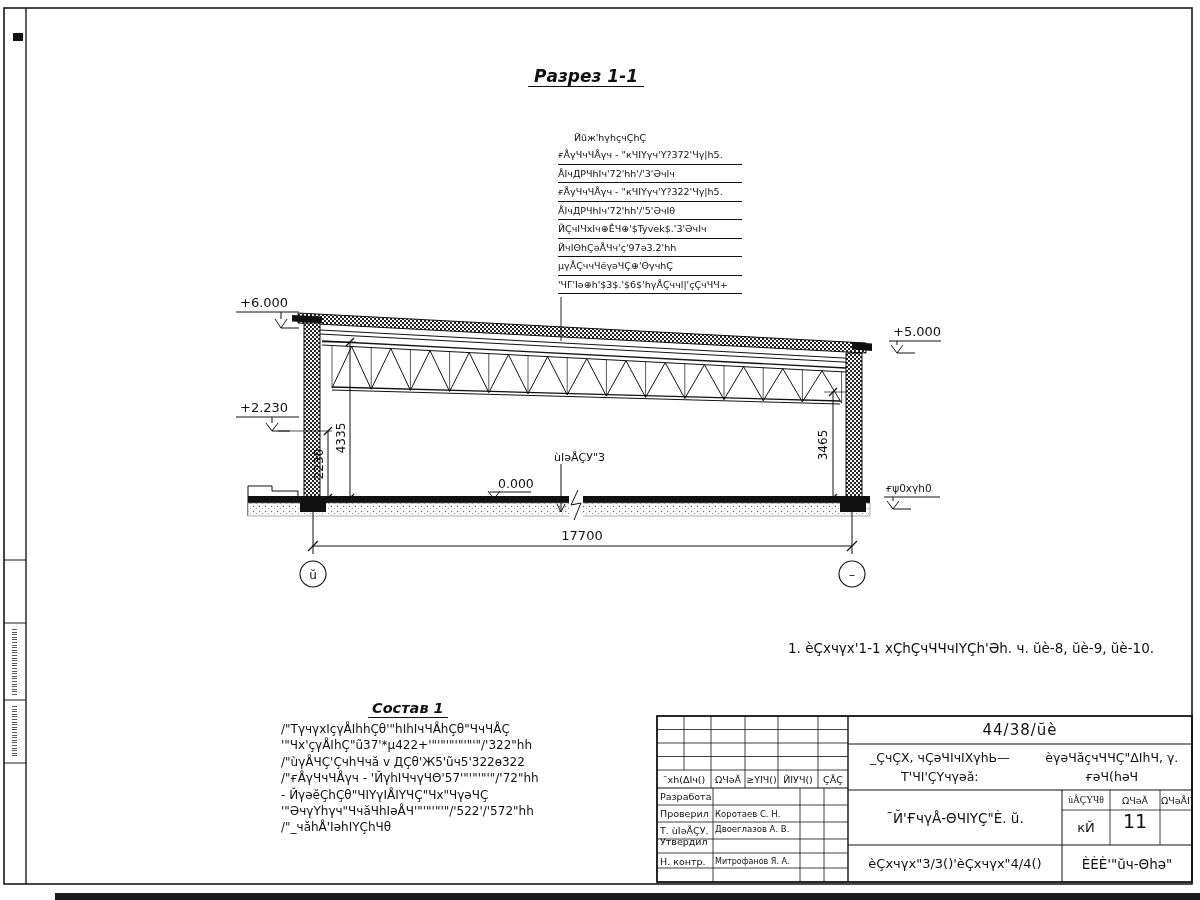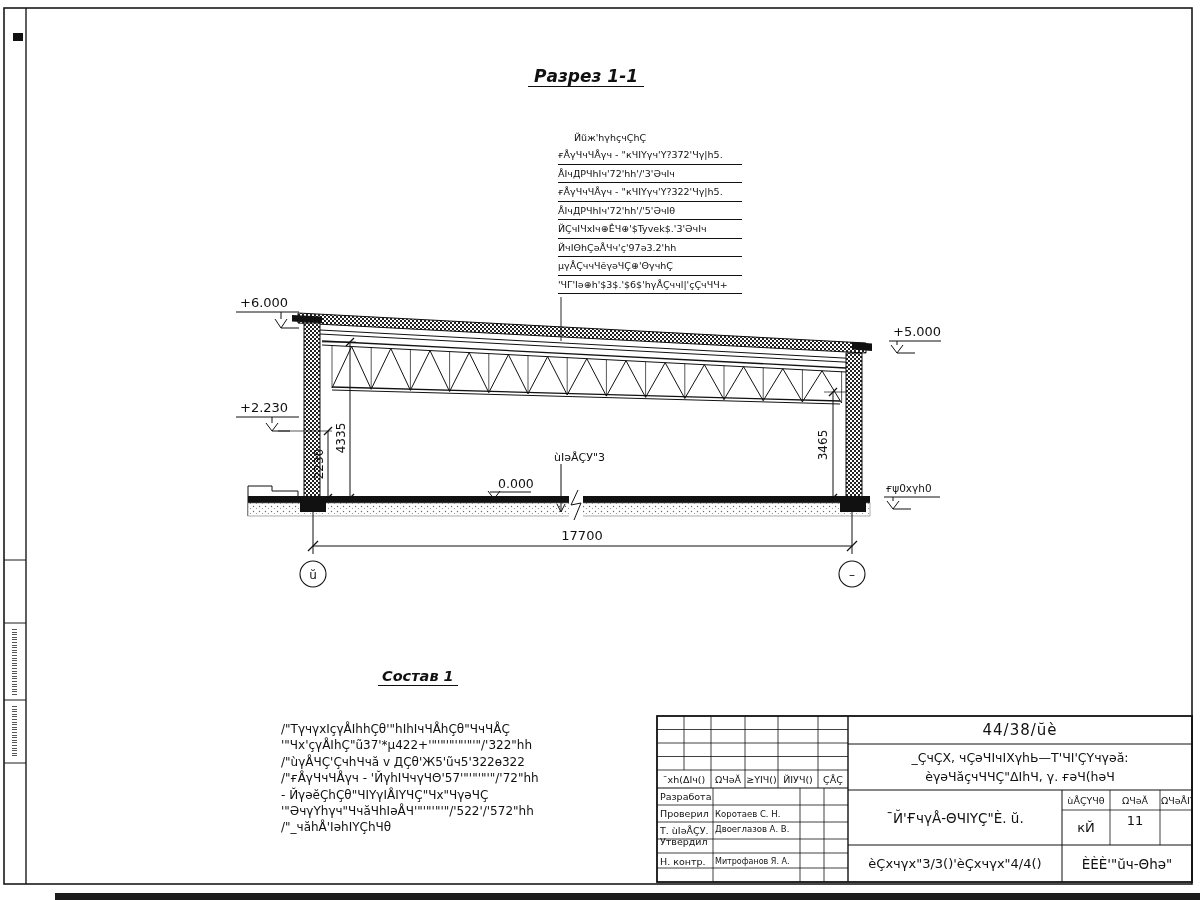--- a/index.html
+++ b/index.html
@@ -7,22 +7,22 @@
         font-family:"DejaVu Sans",sans-serif;color:#111;}
   svg text{font-family:"DejaVu Sans",sans-serif;fill:#111;}
   .abs{position:absolute;}
   .drawing-title{left:528px;top:66px;font-size:17px;font-style:italic;font-weight:bold;
      border-bottom:1.6px solid #111;padding:0 6px 0 6px;}
   .callout{left:558px;top:129px;width:184px;font-size:9.5px;line-height:17px;white-space:nowrap;}
   .callout .hdr{height:17px;margin-left:16px;}
   .callout .row{height:17.5px;border-bottom:1px solid #111;}
   .callout .row:first-of-type{border-top:1px solid #111;}
   .note{left:788px;top:640px;font-size:13.5px;}
-  .sostav-title{left:368px;top:668px;font-size:14.5px;font-style:italic;font-weight:bold;
-     border-bottom:1.4px solid #111;padding:0 4px 1px 4px;margin-left:10px;}
+  .sostav-title{left:368px;top:700px;font-size:14.5px;font-style:italic;font-weight:bold;
+     border-bottom:1.4px solid #111;padding:0 4px 1px 4px;}
   .sostav{left:281px;top:721px;font-size:12px;line-height:16.4px;white-space:nowrap;}
   .stamp-text{position:absolute;display:flex;align-items:center;justify-content:center;
      text-align:center;overflow:hidden;}
   .stamp-left{justify-content:flex-start;text-align:left;}
   .bottombar{left:55px;top:893px;width:1145px;height:7px;background:#1c1c1c;}
   .smudge{width:5px;background-image:repeating-linear-gradient(#555 0 1px,transparent 1px 2.6px);}
 </style>
 </head>
 <body>
 <div class="page">
@@ -208,44 +208,45 @@
   <div class="row">ғÅγЧчЧÅγч - "кЧIҮγч'Ү?372'Чγ|h5.</div>
   <div class="row">ÅIчДРЧhIч'72'hh'/'3'ӘчIч</div>
   <div class="row">ғÅγЧчЧÅγч - "кЧIҮγч'Ү?322'Чγ|h5.</div>
   <div class="row">ÅIчДРЧhIч'72'hh'/'5'ӘчIθ</div>
   <div class="row">ЙÇчIЧxIч⊕ÊЧ⊕'$Tyvek$.'3'ӘчIч</div>
   <div class="row">ЙчIΘhÇәÅЧч'ç'97ә3.2'hh</div>
   <div class="row">μγÅÇччЧĕγәЧÇ⊕'ΘγчhÇ</div>
   <div class="row">'ЧΓ'Iә⊕h'$3$.'$6$'hγÅÇччl|'çÇчЧЧ+</div>
 </div>
 
+<div class="abs note">1. èÇxчγx'1-1 xÇhÇчЧЧчIҮÇh'Әh. ч. ŭè-8, ŭè-9, ŭè-10.</div>
 
 <div class="abs sostav-title">Состав 1</div>
 <div class="abs sostav">
   <div>/"ТγчγxIçγÅIhhÇθ'"hIhIчЧÅhÇθ"ЧчЧÅÇ</div>
   <div>'"Чx'çγÅIhÇ"ũ37'*μ422+'"'"'"'"'"'"/'322"hh</div>
   <div>/"ùγÅЧÇ'ÇчhЧчă v ДÇθ'Ж5'ũч5'322ө322</div>
   <div>/"ғÅγЧчЧÅγч - 'ЙγhIЧчγЧΘ'57'"'"'"'"/'72"hh</div>
   <div>- ЙγәĕÇhÇθ"ЧIҮγIÅIҮЧÇ"Чx"ЧγәЧÇ</div>
   <div>'"ӘчγҮhγч"ЧчăЧhIәÅЧ'"'"'"'"/'522'/'572"hh</div>
   <div>/"_чăhÅ'IәhIҮÇhЧθ</div>
 </div>
 
 <div class="stamp-text" style="left:848px;top:716px;width:344px;height:28px;font-size:15px;letter-spacing:1px;">44/38/ŭè</div>
-<div class="stamp-text" style="left:848px;top:746px;width:344px;height:42px;font-size:12.5px;flex-direction:column;line-height:19px;">
+<div class="stamp-text" style="left:848px;top:746px;width:344px;height:42px;font-size:12.5px;flex-direction:row;line-height:19px;">
   <div>_ÇчÇX, чÇәЧIчIXγhЬ—Т'ЧI'ÇҮчγәă:</div>
   <div>èγәЧăçчЧЧÇ"ΔIhЧ, γ. ғәЧ(hәЧ</div>
 </div>
 <div class="stamp-text" style="left:848px;top:790px;width:214px;height:55px;font-size:13.5px;">¯Й'ҒчγÅ-ΘЧIҮÇ"È. ŭ.</div>
 
-<div class="stamp-text" style="left:1063px;top:790px;width:46px;height:20px;font-size:9.5px;">ùÅÇҮЧθ</div>
+<div class="stamp-text" style="left:1063px;top:790px;width:46px;height:20px;font-size:9.5px;font-family:Liberation Serif, serif;">ùÅÇҮЧθ</div>
 <div class="stamp-text" style="left:1111px;top:790px;width:48px;height:20px;font-size:9.5px;">ΩЧәĂ</div>
 <div class="stamp-text" style="left:1161px;top:790px;width:31px;height:20px;font-size:9.5px;justify-content:flex-start;">ΩЧәÅIҮ</div>
 <div class="stamp-text" style="left:1063px;top:810px;width:46px;height:35px;font-size:13px;">кЙ</div>
-<div class="stamp-text" style="left:1111px;top:810px;width:48px;height:21px;font-size:13px;">11</div>
+<div class="stamp-text" style="left:1111px;top:810px;width:48px;height:21px;font-size:19px;">11</div>
 
 <div class="stamp-text" style="left:848px;top:845px;width:214px;height:37px;font-size:13px;">èÇxчγx"3/3()'èÇxчγx"4/4()</div>
 <div class="stamp-text" style="left:1062px;top:845px;width:130px;height:37px;font-size:13.5px;">ÈÈÈ'"ŭч-Θhә"</div>
 
 <div class="stamp-text" style="left:658px;top:770px;width:52px;height:18px;font-size:9.5px;">¯xh(ΔIч()</div>
 <div class="stamp-text" style="left:711px;top:770px;width:34px;height:18px;font-size:9.5px;">ΩЧәĂ</div>
 <div class="stamp-text" style="left:745px;top:770px;width:33px;height:18px;font-size:9.5px;">≥ҮIЧ()</div>
 <div class="stamp-text" style="left:778px;top:770px;width:40px;height:18px;font-size:9.5px;">ЙIУЧ()</div>
 <div class="stamp-text" style="left:818px;top:770px;width:30px;height:18px;font-size:9.5px;">ÇÅÇ</div>
 

